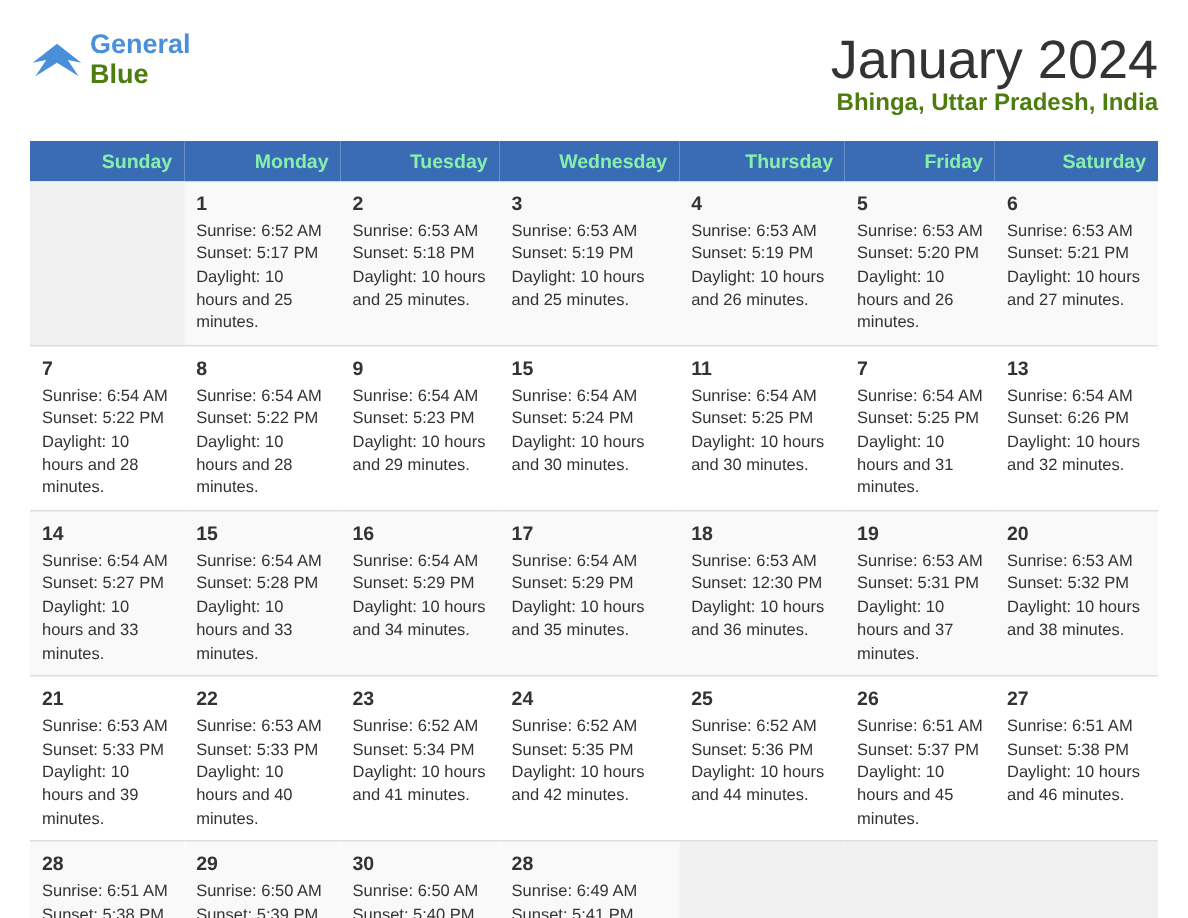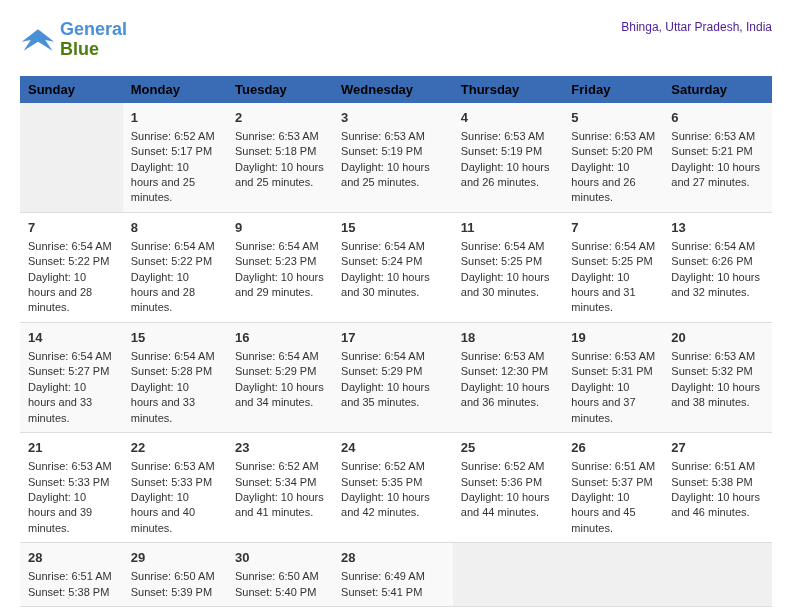--- a/index.html
+++ b/index.html
@@ -37,34 +37,34 @@
     .title-block {
       text-align: right;
     }
     .title-block h1 {
       font-size: 36px;
       font-weight: normal;
       color: #333;
       line-height: 1.1;
     }
     .title-block h2 {
-      font-size: 12px;
-      font-weight: normal;
-      color: #4c1d95;
+      font-size: 16px;
+      font-weight: bold;
+      color: #4d7c0f;
     }
     table {
       width: 100%;
       border-collapse: collapse;
       font-size: 11px;
     }
     thead tr th {
       background-color: #3a6cb5;
-      color: #000000;
+      color: #86efac;
       padding: 6px 8px;
-      text-align: left;
+      text-align: right;
       font-size: 13px;
       font-weight: bold;
     }
     tbody tr {
       border-bottom: 1px solid #ddd;
     }
     tbody tr:nth-child(odd) {
       background: #f9f9f9;
     }
     tbody tr:nth-child(even) {
@@ -94,20 +94,21 @@
   <div class="logo">
     <svg class="logo-bird" viewBox="0 0 40 32" xmlns="http://www.w3.org/2000/svg">
       <polygon points="20,4 38,18 28,16 36,28 20,18 4,28 12,16 2,18" fill="#4a90d9"></polygon>
     </svg>
     <div class="logo-text">
       <div><span>General</span></div>
       <div><span style="color:#4d7c0f">Blue</span></div>
     </div>
   </div>
   <div class="title-block">
+    <h1>January 2024</h1>
     <h2>Bhinga, Uttar Pradesh, India</h2>
   </div>
 </div>
 
 <table>
   <thead>
     <tr>
     <th>Sunday</th>
         <th>Monday</th>
         <th>Tuesday</th>

